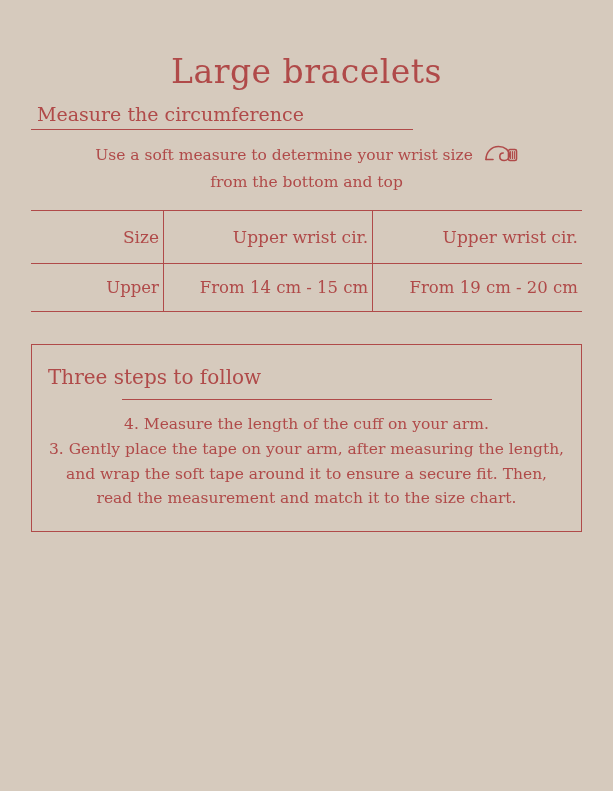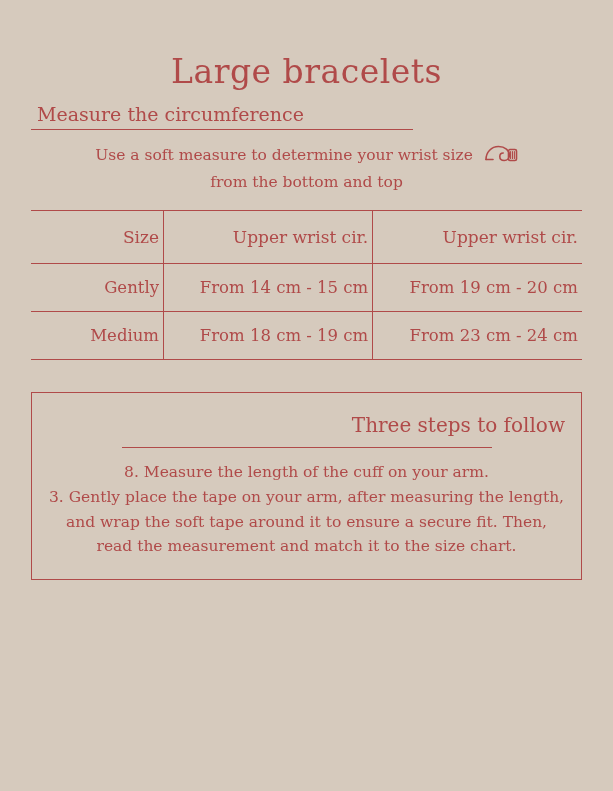--- a/index.html
+++ b/index.html
@@ -93,21 +93,21 @@
   .chart thead th:first-child { border-left: none; }
   .chart thead th:last-child { border-right: none; }
 
   
   .steps-box {
     margin-top: 32px;
     border: 1.5px solid #b04a49;
     padding: 14px 16px 20px 16px;
   }
   .steps-title {
-    text-align: right;
+    text-align: left;
     font-size: 20px;
     margin: 6px 0 0 0;
     font-weight: normal;
   }
   .steps-rule {
     width: 370px;
     height: 0;
     border-bottom: 1.5px solid #b04a49;
     margin: 10px auto 12px auto;
   }
@@ -152,34 +152,29 @@
   <table class="chart">
     <thead>
       <tr>
         <th>Size</th>
         <th>Upper wrist cir.</th>
         <th>Upper wrist cir.</th>
       </tr>
     </thead>
     <tbody>
       <tr>
-        <td>Gently</td>
+        <td>Upper</td>
         <td>From 14 cm - 15 cm</td>
         <td>From 19 cm - 20 cm</td>
-      </tr>
-      <tr>
-        <td>Medium</td>
-        <td>From 18 cm - 19 cm</td>
-        <td>From 23 cm - 24 cm</td>
       </tr>
     </tbody>
   </table>
 
   <div class="steps-box">
     <div class="steps-title">Three steps to follow</div>
     <div class="steps-rule"></div>
     <ul class="steps-list">
-      <li>8. Measure the length of the cuff on your arm.</li>
+      <li>4. Measure the length of the cuff on your arm.</li>
       <li>3. Gently place the tape on your arm, after measuring the length, and wrap the soft tape around it to ensure a secure fit. Then, read the measurement and match it to the size chart.</li>
     </ul>
   </div>
 
 </div>
 
 </body></html>

